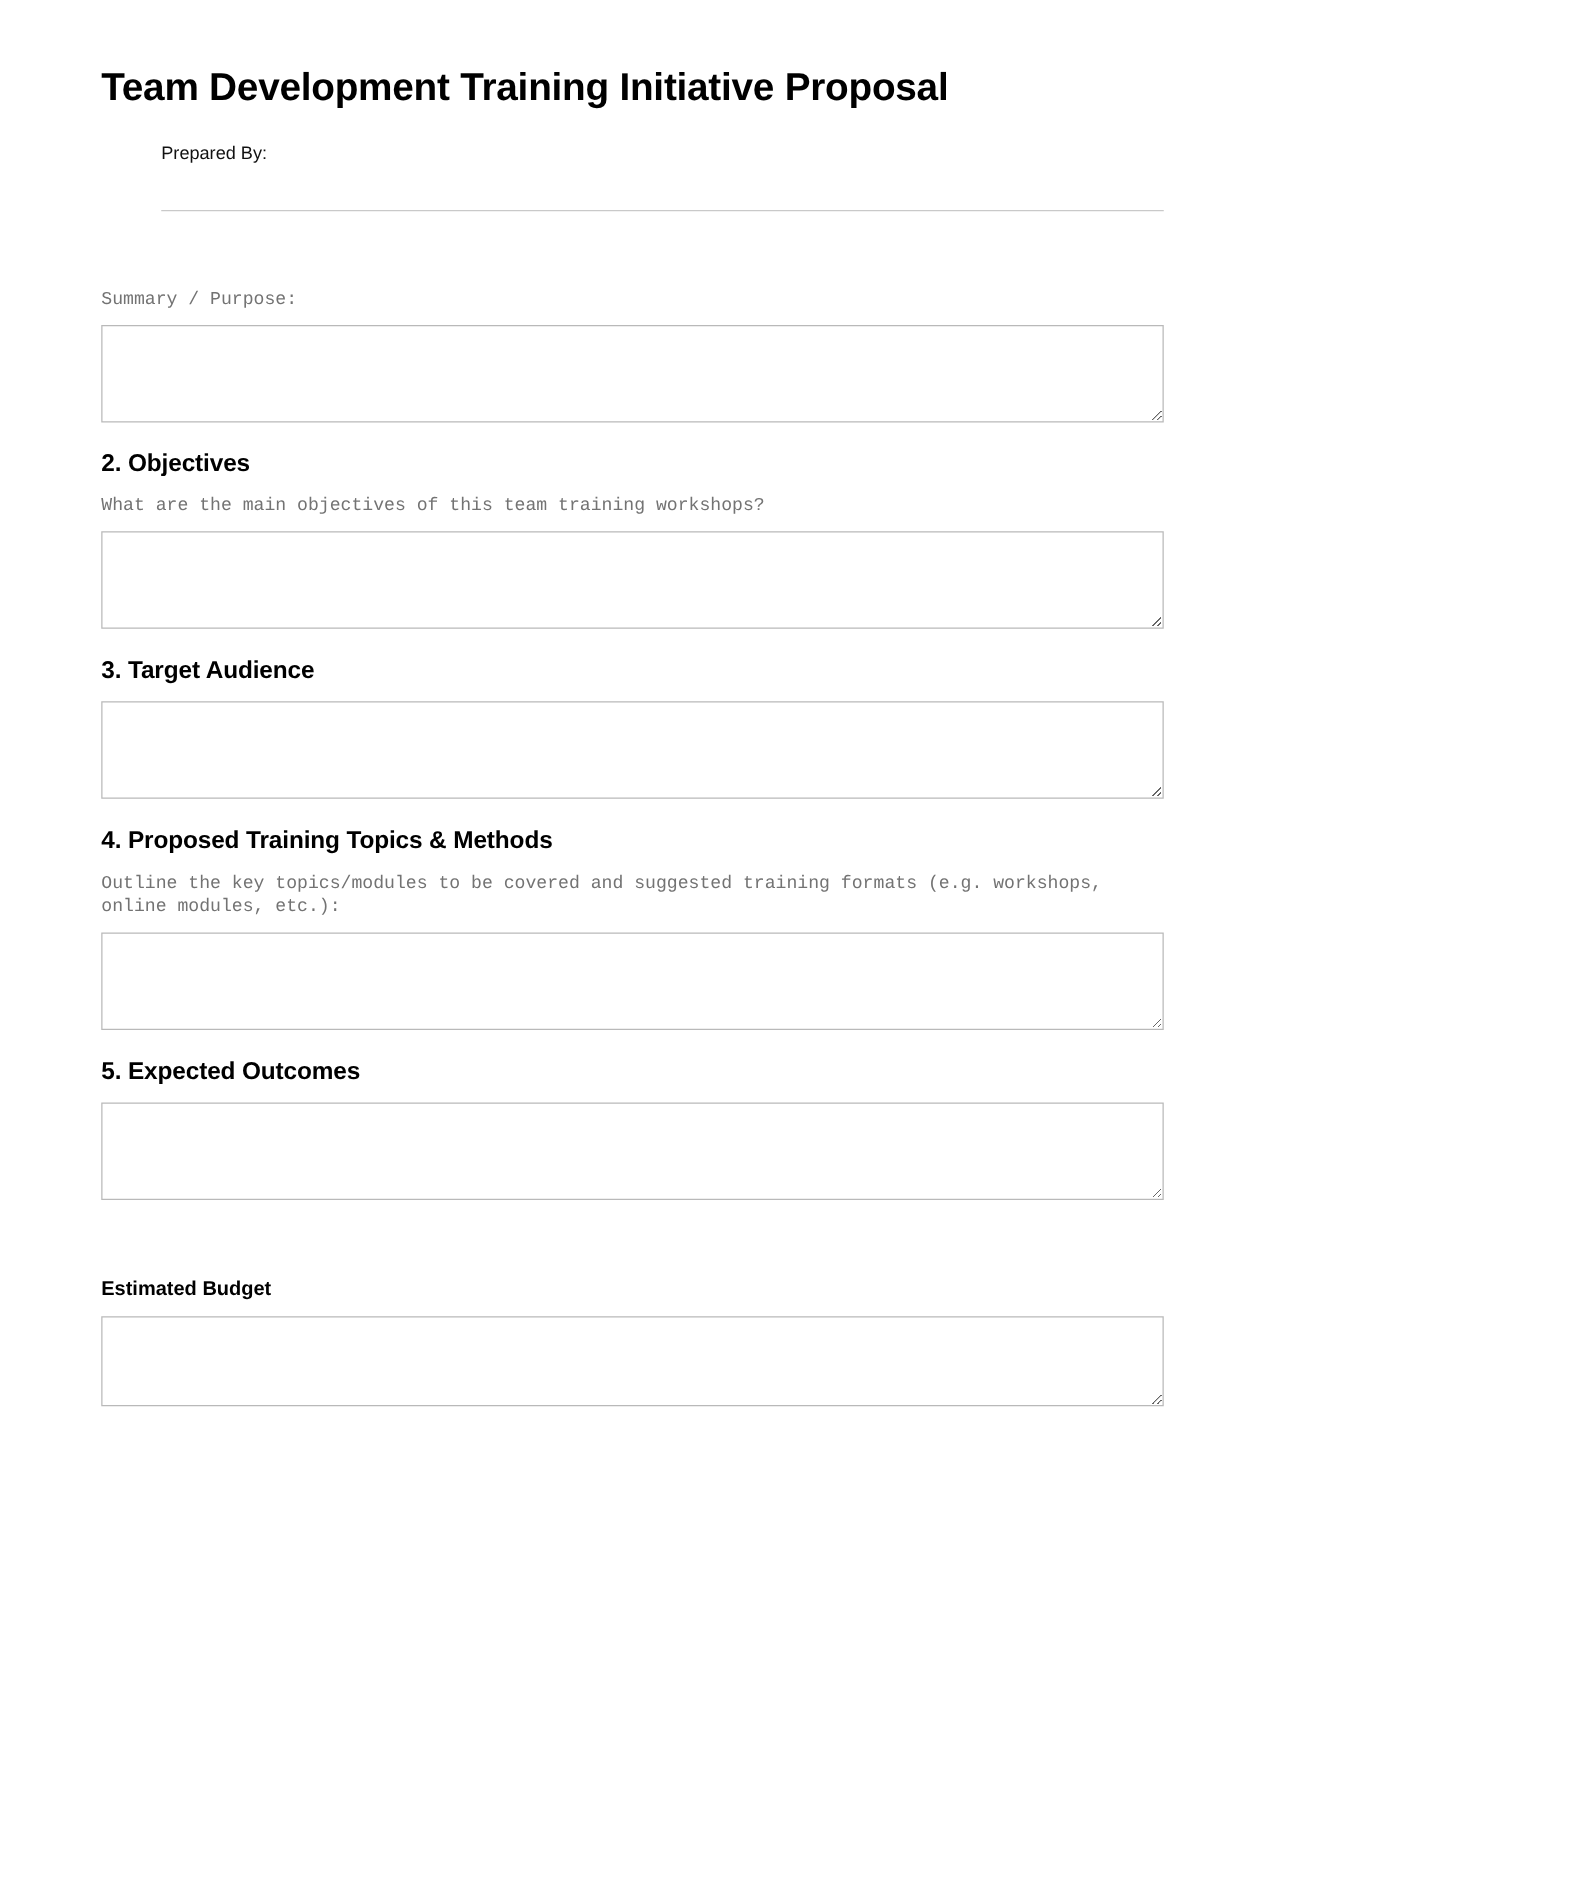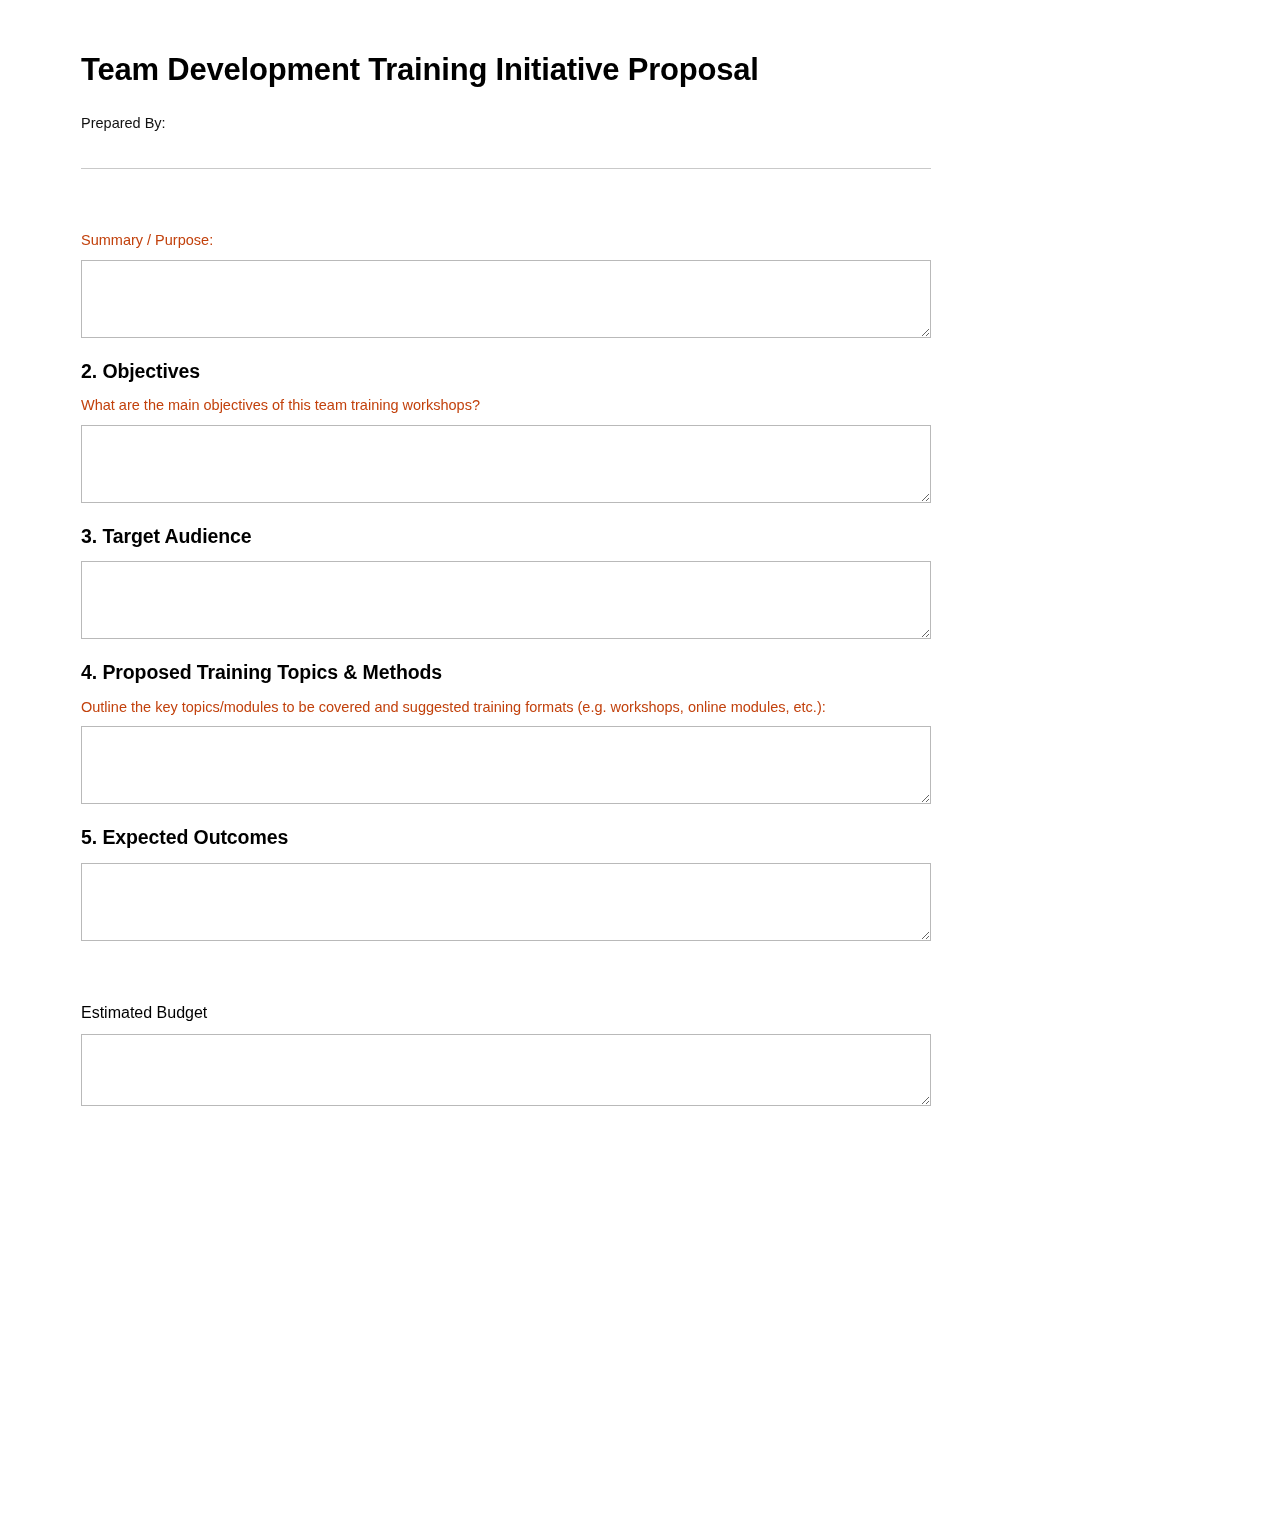--- a/index.html
+++ b/index.html
@@ -27,20 +27,21 @@
     line-height: 1.15;
     margin: 0 0 26px 0;
     color: #000000;
   }
 
   
   .meta-row {
     display: flex;
     gap: 22px;
     margin-bottom: 62px;
+    margin-left: 48px;
   }
   .meta-field {
     flex: 1 1 0;
     min-width: 0;
   }
   .meta-label {
     font-size: 14.5px;
     line-height: 1.3;
     color: #111111;
     margin-bottom: 36px;
@@ -59,24 +60,25 @@
   .section-heading {
     font-size: 19.5px;
     font-weight: bold;
     color: #000000;
     margin: 0 0 13px 0;
     line-height: 1.2;
     letter-spacing: -0.1px;
   }
   .field-label {
     font-size: 14.5px;
-    color: #c2410c;
+    color: #737373;
     display: block;
     margin-bottom: 9px;
     line-height: 1.35;
+    font-family: Liberation Mono, monospace;
   }
 
   .ta {
     display: block;
     width: 100%;
     height: 78px;
     border: 1px solid #b9b9b9;
     background: #ffffff;
     font-family: "Liberation Sans", sans-serif;
     font-size: 14px;
@@ -94,21 +96,21 @@
     display: flex;
     gap: 22px;
     margin-top: 62px;
   }
   .bottom-col {
     flex: 1 1 0;
     min-width: 0;
   }
   .bottom-heading {
     font-size: 16px;
-    font-weight: normal;
+    font-weight: bold;
     color: #000000;
     margin: 0 0 12px 0;
     line-height: 1.2;
   }
   .ta.small {
     height: 72px;
   }
 </style>
 </head>
 <body>

